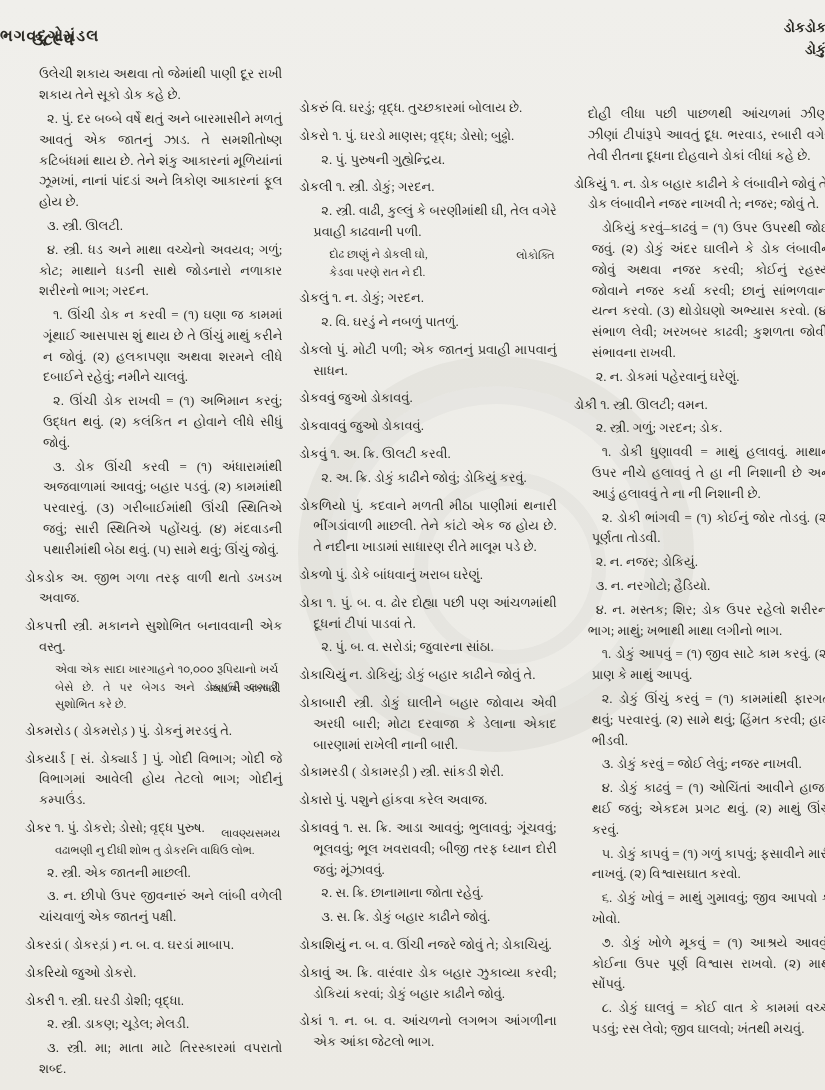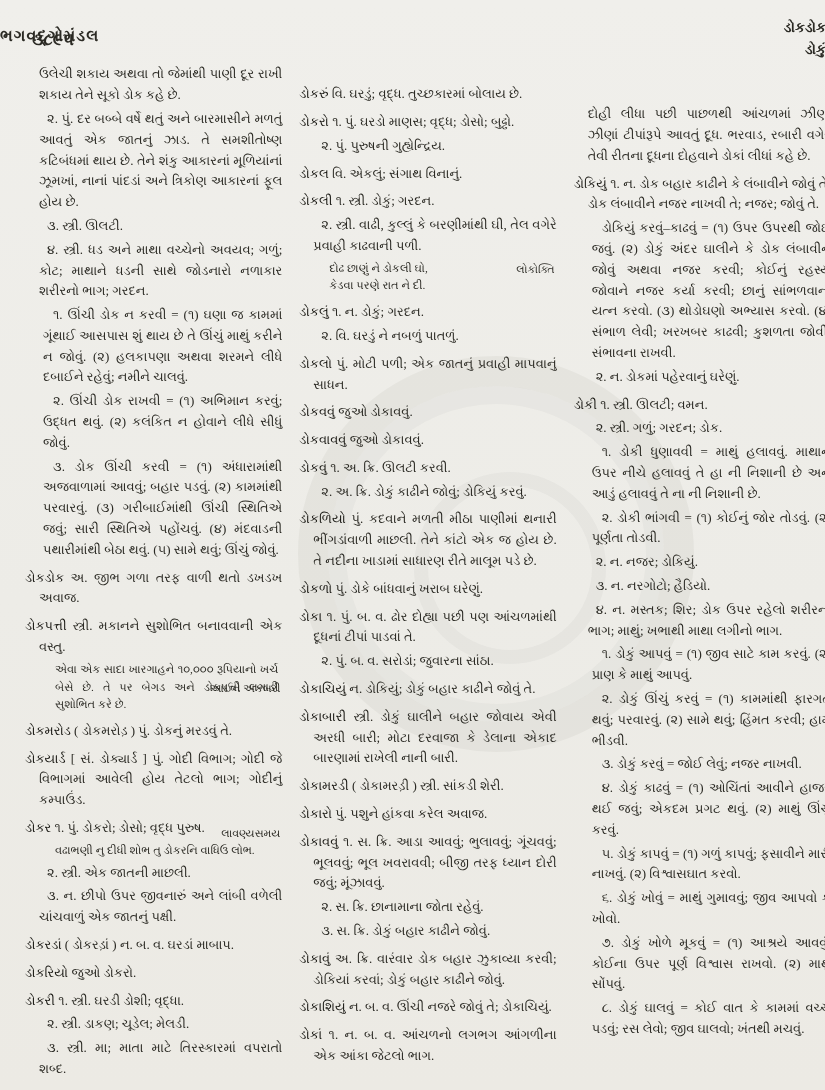--- a/index.html
+++ b/index.html
@@ -92,21 +92,20 @@
         <p class="entry"><b>ડોકરિયો </b>જુઓ ડોકરો.</p>
         <p class="entry"><b>ડોકરી </b>૧. સ્ત્રી. ઘરડી ડોશી; વૃદ્ધા.</p>
         <p class="sense">૨. સ્ત્રી. ડાકણ; ચૂડેલ; મેલડી.</p>
         <p class="sense">૩. સ્ત્રી. મા; માતા માટે તિરસ્કારમાં વપરાતો શબ્દ.</p>
       </div>
     <div class="rule"></div>
     <div class="col">
         <p class="entry"><b>ડોકરું </b>વિ. ઘરડું; વૃદ્ધ. તુચ્છકારમાં બોલાય છે.</p>
         <p class="entry"><b>ડોકરો </b>૧. પું. ઘરડો માણસ; વૃદ્ધ; ડોસો; બુઢ્ઢો.</p>
         <p class="sense">૨. પું. પુરુષની ગુહ્યેન્દ્રિય.</p>
-        <p class="entry"><b>ડોકલ </b>વિ. એકલું; સંગાથ વિનાનું.</p>
         <p class="entry"><b>ડોકલી </b>૧. સ્ત્રી. ડોકું; ગરદન.</p>
         <p class="sense">૨. સ્ત્રી. વાઢી, કુલ્લું કે બરણીમાંથી ઘી, તેલ વગેરે પ્રવાહી કાઢવાની પળી.</p>
         <p class="quote">
           <span class="qline">દોઢ છાણું ને ડોકલી ઘો,</span>
           <span class="qline">કેડવા પરણે રાત ને દી.</span>
           <span class="cite">લોકોક્તિ</span>
         </p>
         <p class="entry"><b>ડોકલું </b>૧. ન. ડોકું; ગરદન.</p>
         <p class="sense">૨. વિ. ઘરડું ને નબળું પાતળું.</p>
         <p class="entry"><b>ડોકલો </b>પું. મોટી પળી; એક જાતનું પ્રવાહી માપવાનું સાધન.</p>
@@ -118,22 +117,22 @@
         <p class="entry"><b>ડોકળો </b>પું. ડોકે બાંધવાનું ખરાબ ઘરેણું.</p>
         <p class="entry"><b>ડોકા </b>૧. પું. બ. વ. ઢોર દોહ્યા પછી પણ આંચળમાંથી દૂધનાં ટીપાં પાડવાં તે.</p>
         <p class="sense">૨. પું. બ. વ. સરોડાં; જુવારના સાંઠા.</p>
         <p class="entry"><b>ડોકાચિયું </b>ન. ડોકિયું; ડોકું બહાર કાઢીને જોવું તે.</p>
         <p class="entry"><b>ડોકાબારી </b>સ્ત્રી. ડોકું ઘાલીને બહાર જોવાય એવી અરધી બારી; મોટા દરવાજા કે ડેલાના એકાદ બારણામાં રાખેલી નાની બારી.</p>
         <p class="entry"><b>ડોકામરડી </b>( ડોકામરડ઼ી ) સ્ત્રી. સાંકડી શેરી.</p>
         <p class="entry"><b>ડોકારો </b>પું. પશુને હાંકવા કરેલ અવાજ.</p>
         <p class="entry"><b>ડોકાવવું </b>૧. સ. ક્રિ. આડા આવવું; ભુલાવવું; ગૂંચવવું; ભૂલવવું; ભૂલ ખવરાવવી; બીજી તરફ ધ્યાન દોરી જવું; મૂંઝાવવું.</p>
         <p class="sense">૨. સ. ક્રિ. છાનામાના જોતા રહેવું.</p>
         <p class="sense">૩. સ. ક્રિ. ડોકું બહાર કાઢીને જોવું.</p>
+        <p class="entry"><b>ડોકાશિયું </b>ન. બ. વ. ઊંચી નજરે જોવું તે; ડોકાચિયું.</p>
         <p class="entry"><b>ડોકાવું </b>અ. ક્રિ. વારંવાર ડોક બહાર ઝુકાવ્યા કરવી; ડોકિયાં કરવાં; ડોકું બહાર કાઢીને જોવું.</p>
-        <p class="entry"><b>ડોકાશિયું </b>ન. બ. વ. ઊંચી નજરે જોવું તે; ડોકાચિયું.</p>
         <p class="entry"><b>ડોકાં </b>૧. ન. બ. વ. આંચળનો લગભગ આંગળીના એક આંકા જેટલો ભાગ.</p>
       </div>
     <div class="rule"></div>
     <div class="col">
         <p class="body">દોહી લીધા પછી પાછળથી આંચળમાં ઝીણાં ઝીણાં ટીપાંરૂપે આવતું દૂધ. ભરવાડ, રબારી વગેરે તેવી રીતના દૂધના દોહવાને ડોકાં લીધાં કહે છે.</p>
         <p class="entry"><b>ડોકિયું </b>૧. ન. ડોક બહાર કાઢીને કે લંબાવીને જોવું તે; ડોક લંબાવીને નજર નાખવી તે; નજર; જોવું તે.</p>
         <p class="idiom">ડોકિયું કરવું–કાઢવું = (૧) ઉપર ઉપરથી જોઈ જવું. (૨) ડોકું અંદર ઘાલીને કે ડોક લંબાવીને જોવું અથવા નજર કરવી; કોઈનું રહસ્ય જોવાને નજર કર્યા કરવી; છાનું સાંભળવાનો યત્ન કરવો. (૩) થોડોઘણો અભ્યાસ કરવો. (૪) સંભાળ લેવી; ખરખબર કાઢવી; કુશળતા જોવી; સંભાવના રાખવી.</p>
         <p class="sense">૨. ન. ડોકમાં પહેરવાનું ઘરેણું.</p>
         <p class="entry"><b>ડોકી </b>૧. સ્ત્રી. ઊલટી; વમન.</p>
         <p class="sense">૨. સ્ત્રી. ગળું; ગરદન; ડોક.</p>

